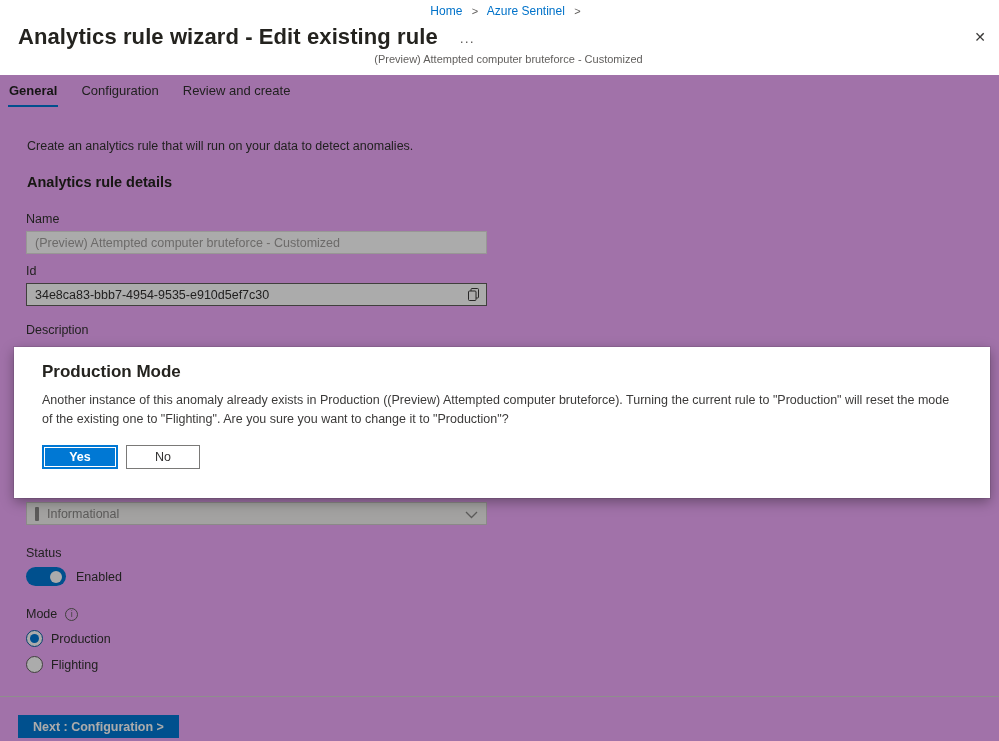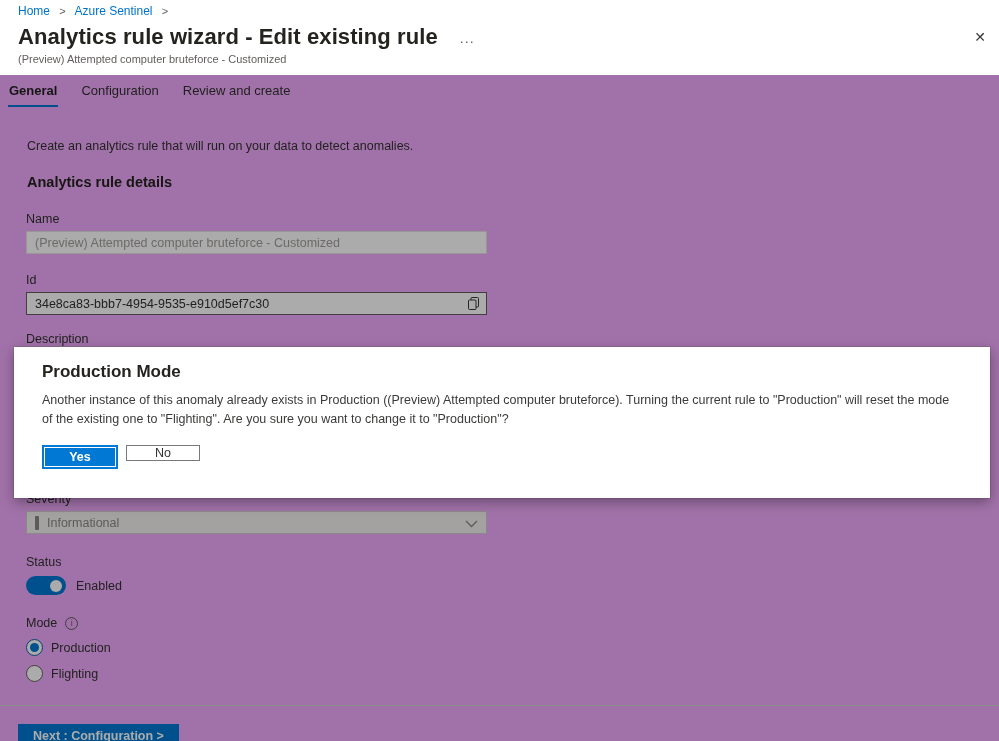--- a/index.html
+++ b/index.html
@@ -4,40 +4,40 @@
 <style>
   * { margin:0; padding:0; box-sizing:border-box; }
   html,body { background:#e0e0e0; }
   .screen {
     position:relative; width:999px; height:741px;
     background:#faf9f8; overflow:hidden;
     font-family:"Liberation Sans","DejaVu Sans",sans-serif;
     color:#323130;
   }
   
-  .hdr { position:absolute; top:0; left:0; right:0; height:75px; background:#ffffff; z-index:2; }
+  .hdr { position:absolute; top:0; left:0; right:0; height:75px; background:#ffffff; z-index:2;text-align:center; }
   .crumbs { padding:4px 0 0 18px; font-size:12px; }
   .crumb { color:#0072c9; text-decoration:none; cursor:pointer; }
   .crumb-sep { color:#605e5c; font-size:11px; padding:0 6px; }
   .title-row { display:flex; align-items:center; padding:6px 0 0 18px; }
   .page-title { font-size:22px; font-weight:700; color:#24231f; letter-spacing:0.1px; }
   .more-dots { color:#605e5c; font-size:14px; letter-spacing:1px; margin-left:22px; margin-top:2px; cursor:pointer; }
   .close-x { position:absolute; top:30px; right:13px; font-size:14px; color:#3b3a39; cursor:pointer; line-height:1; }
   .subtitle { padding:3px 0 0 18px; font-size:11px; color:#605e5c; }
   
   .content { position:absolute; top:75px; left:0; right:0; bottom:0; background:#f0abfc; z-index:1; }
   .tabbar { display:flex; align-items:flex-end; height:32px; padding-left:8px; }
   .tab { font-size:13px; color:#323130; margin-right:22px; padding:6px 1px 7px; cursor:pointer; border-bottom:2px solid transparent; }
   .tab.active { font-weight:700; color:#201f1e; border-bottom:2px solid #0078d4; }
   .intro { margin:32px 0 0 27px; font-size:12.5px; color:#323130; }
   .section-title { margin:21px 0 0 27px; font-size:14.5px; font-weight:700; color:#24231f; }
   .fgroup { margin-left:26px; width:461px; }
   .flabel { font-size:12.5px; color:#323130; }
   .lbl-name { margin-top:22px; }
-  .lbl-id { margin-top:19px; }
+  .lbl-id { margin-top:10px; }
   .lbl-desc { margin-top:17px; }
   .lbl-sev { margin-top:0; }
   .lbl-status { margin-top:21px; }
   .txt-input {
     margin-top:5px; height:23px; width:461px; display:flex; align-items:center;
     font-size:12.5px; padding:0 8px; background:#ffffff;
   }
   .input-disabled { border:1px solid #e3e1df; color:#a19f9d; }
   .input-id { border:1px solid #605e5c; color:#323130; justify-content:space-between; padding-right:5px; }
   .copy-btn { display:flex; align-items:center; cursor:pointer; }
@@ -78,21 +78,21 @@
     padding:15px 28px 29px;
   }
   .dialog-title { font-size:17px; font-weight:700; color:#24231f; }
   .dialog-msg { margin-top:9px; font-size:12.5px; line-height:1.55; color:#3b3a39; max-width:916px; }
   .dialog-btns { margin-top:15px; display:flex; }
   .btn-yes {
     width:76px; height:24px; background:#0078d4; color:#fff; font-weight:700; font-size:12.5px;
     border:2px solid #0078d4; box-shadow:inset 0 0 0 1px #ffffff; cursor:pointer; font-family:inherit;
   }
   .btn-no {
-    width:74px; height:16px; margin-left:8px; background:#ffffff; color:#323130; font-size:12.5px;
+    width:74px; height:24px; margin-left:8px; background:#ffffff; color:#323130; font-size:12.5px;
     border:1px solid #7a7977; cursor:pointer; font-family:inherit;
   }
 </style>
 </head>
 <body>
 
 <div class="screen">
 
   <div class="hdr">
     <div class="crumbs">

